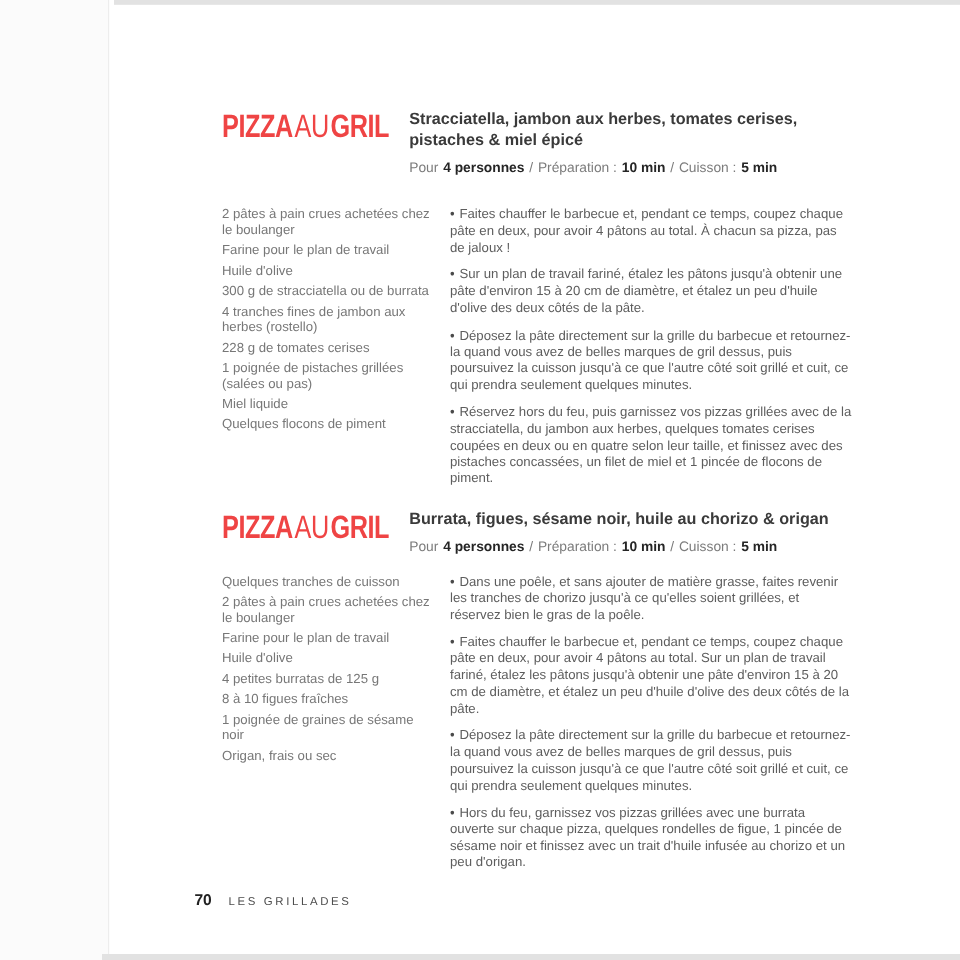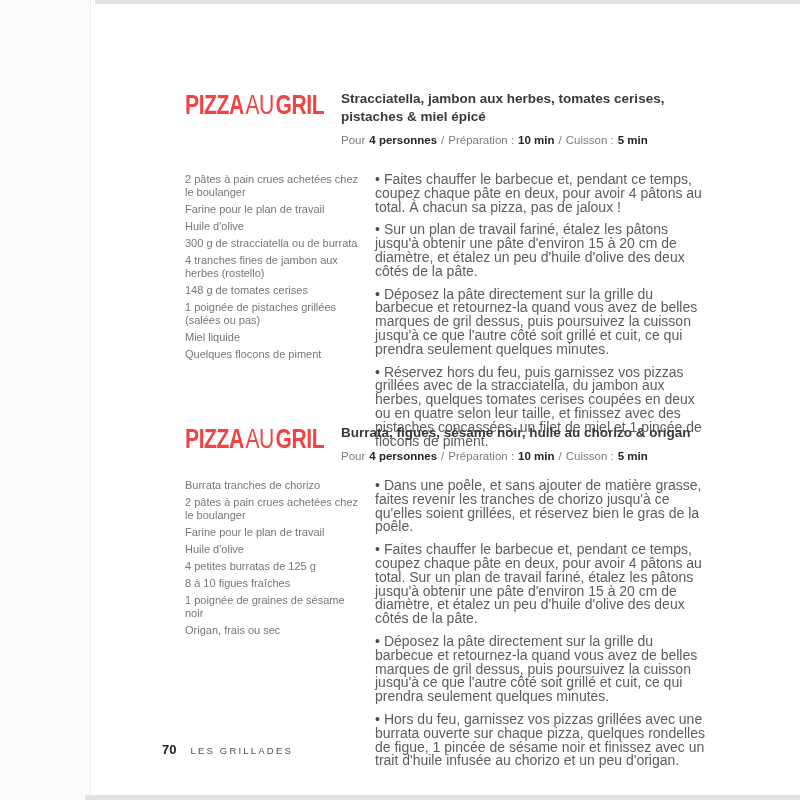--- a/index.html
+++ b/index.html
@@ -49,21 +49,21 @@
   .recipe-2 .recipe-body { margin-top:16px; }
 
   .ingredients { list-style:none; width:176px; }
   .ingredients li {
     font-size:11px; line-height:13px; color:#777777;
     margin-bottom:4px;
   }
 
   .steps { }
   .step {
-    font-size:14px; line-height:13.8px; color:#5d5d5d;
+    font-size:11px; line-height:13.8px; color:#5d5d5d;
     margin-bottom:9px;
   }
   .step .bullet { color:#4a4a4a; margin-right:4px; }
 
   .page-footer {
     position:absolute; left:162px; top:742px;
     display:flex; align-items:baseline;
   }
   .page-number { font-size:13px; font-weight:700; color:#222222; }
   .chapter-label {
@@ -98,21 +98,21 @@
       </div>
     </div>
   </header>
   <div class="recipe-body">
     <ul class="ingredients">
       <li>2 pâtes à pain crues achetées chez le boulanger</li>
       <li>Farine pour le plan de travail</li>
       <li>Huile d'olive</li>
       <li>300 g de stracciatella ou de burrata</li>
       <li>4 tranches fines de jambon aux herbes (rostello)</li>
-      <li>148 g de tomates cerises</li>
+      <li>228 g de tomates cerises</li>
       <li>1 poignée de pistaches grillées (salées ou pas)</li>
       <li>Miel liquide</li>
       <li>Quelques flocons de piment</li>
     </ul>
     <div class="steps">
       <p class="step"><span class="bullet">•</span><span>Faites chauffer le barbecue et, pendant ce temps, coupez chaque pâte en deux, pour avoir 4 pâtons au total. À chacun sa pizza, pas de jaloux !</span></p>
       <p class="step"><span class="bullet">•</span><span>Sur un plan de travail fariné, étalez les pâtons jusqu'à obtenir une pâte d'environ 15 à 20 cm de diamètre, et étalez un peu d'huile d'olive des deux côtés de la pâte.</span></p>
       <p class="step"><span class="bullet">•</span><span>Déposez la pâte directement sur la grille du barbecue et retournez-la quand vous avez de belles marques de gril dessus, puis poursuivez la cuisson jusqu'à ce que l'autre côté soit grillé et cuit, ce qui prendra seulement quelques minutes.</span></p>
       <p class="step"><span class="bullet">•</span><span>Réservez hors du feu, puis garnissez vos pizzas grillées avec de la stracciatella, du jambon aux herbes, quelques tomates cerises coupées en deux ou en quatre selon leur taille, et finissez avec des pistaches concassées, un filet de miel et 1 pincée de flocons de piment.</span></p>
     </div>
@@ -133,21 +133,21 @@
         <span>Préparation :</span>
         <span class="b">10 min</span>
         <span>/</span>
         <span>Cuisson :</span>
         <span class="b">5 min</span>
       </div>
     </div>
   </header>
   <div class="recipe-body">
     <ul class="ingredients">
-      <li>Burrata tranches de chorizo</li>
+      <li>Quelques tranches de cuisson</li>
       <li>2 pâtes à pain crues achetées chez le boulanger</li>
       <li>Farine pour le plan de travail</li>
       <li>Huile d'olive</li>
       <li>4 petites burratas de 125 g</li>
       <li>8 à 10 figues fraîches</li>
       <li>1 poignée de graines de sésame noir</li>
       <li>Origan, frais ou sec</li>
     </ul>
     <div class="steps">
       <p class="step"><span class="bullet">•</span><span>Dans une poêle, et sans ajouter de matière grasse, faites revenir les tranches de chorizo jusqu'à ce qu'elles soient grillées, et réservez bien le gras de la poêle.</span></p>

